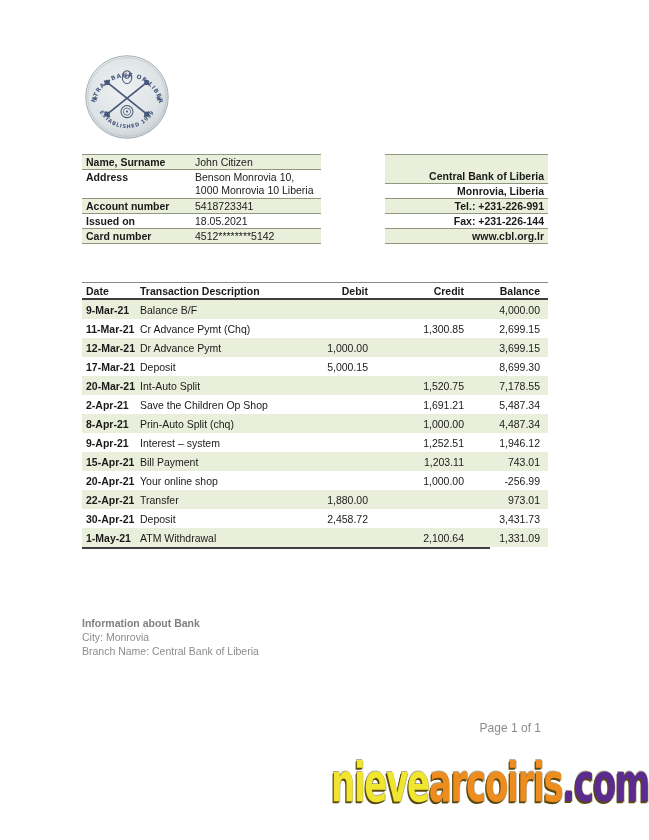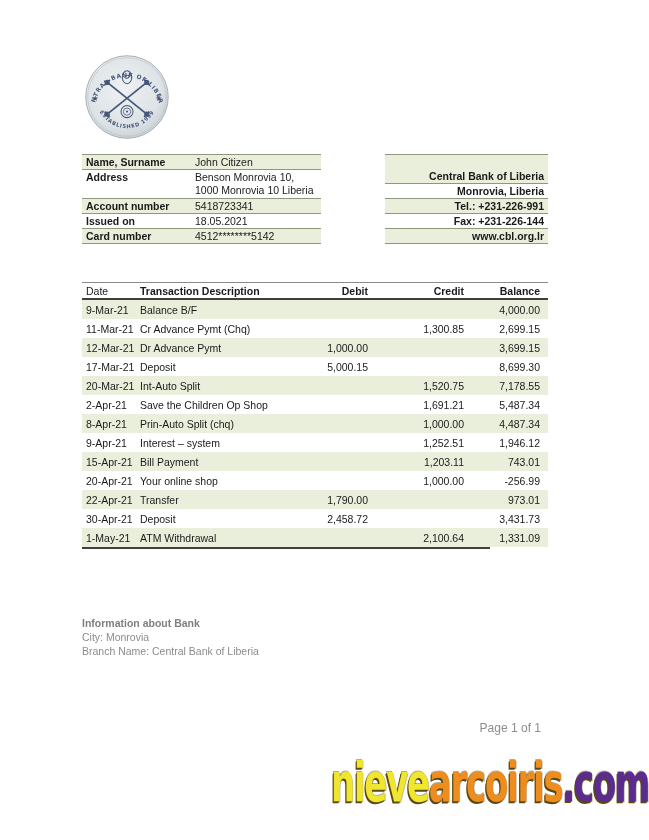--- a/index.html
+++ b/index.html
@@ -21,21 +21,21 @@
   .green { background:#eaefdb;align-items:flex-end; }
   .brow { display:flex; justify-content:flex-end; border-bottom:1px solid #8f987c;
           font-weight:bold; padding:1px 4px 0 0; line-height:13px; }
   .addr-line { display:block; }
 
   
   .txtable { position:absolute; left:82px; top:282px; width:466px; border-top:1px solid #8a8a8a; font-size:10.5px; }
   .txhead { display:flex; height:17px; align-items:center; font-weight:bold; border-bottom:2px solid #3f3f3f; }
   .txrow  { display:flex; height:19px; align-items:center; }
   .c { overflow:hidden; white-space:nowrap; }
-  .c.date    { width:58px;  padding-left:4px; font-weight:normal; }
+  .c.date    { width:58px;  padding-left:4px; font-weight:bold; }
   .c.desc    { width:134px; }
   .c.num     { text-align:right; }
   .c.debit   { width:94px; }
   .c.credit  { width:96px; }
   .c.balance { width:76px; }
   .txbottomline { position:absolute; left:0; top:264px; width:408px; height:2px; background:#3f3f3f; }
 
   
   .bankfooter { position:absolute; left:82px; top:616px; font-size:10.5px; line-height:14px; color:#8c8c8c; }
   .bankfooter .ftitle { font-weight:bold; color:#7f7f7f; }
@@ -221,21 +221,21 @@
           <span class="c date">20-Apr-21</span>
           <span class="c desc">Your online shop</span>
           <span class="c num debit"></span>
           <span class="c num credit">1,000.00</span>
           <span class="c num balance">-256.99</span>
         </div>
 
         <div class="txrow green">
           <span class="c date">22-Apr-21</span>
           <span class="c desc">Transfer</span>
-          <span class="c num debit">1,790.00</span>
+          <span class="c num debit">1,880.00</span>
           <span class="c num credit"></span>
           <span class="c num balance">973.01</span>
         </div>
 
         <div class="txrow">
           <span class="c date">30-Apr-21</span>
           <span class="c desc">Deposit</span>
           <span class="c num debit">2,458.72</span>
           <span class="c num credit"></span>
           <span class="c num balance">3,431.73</span>

